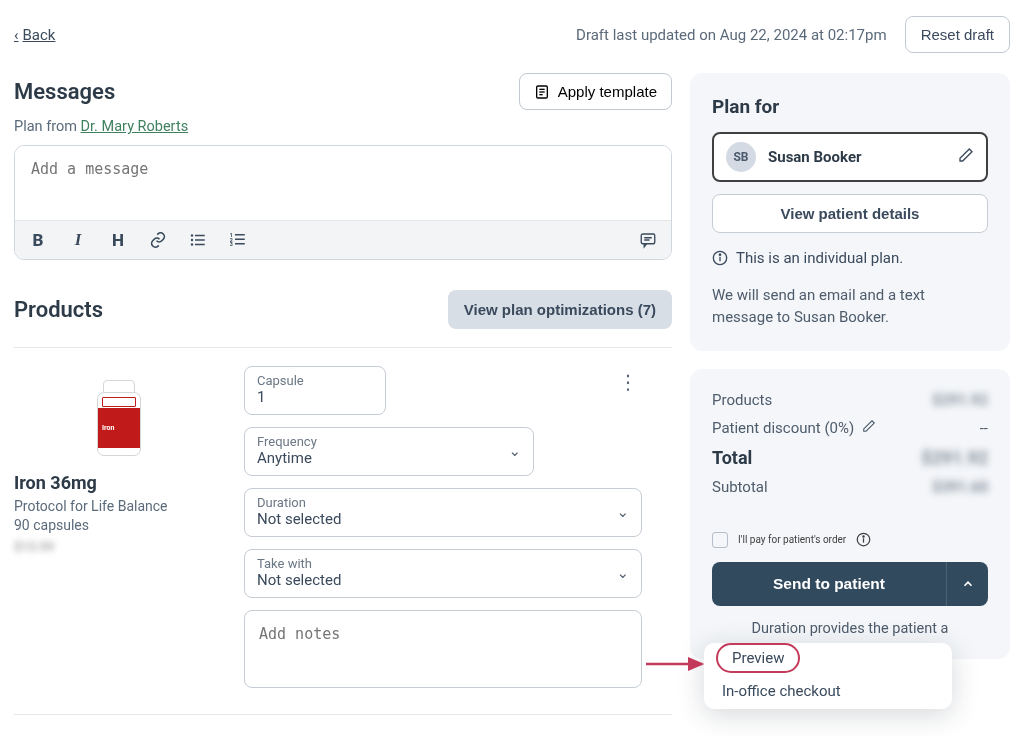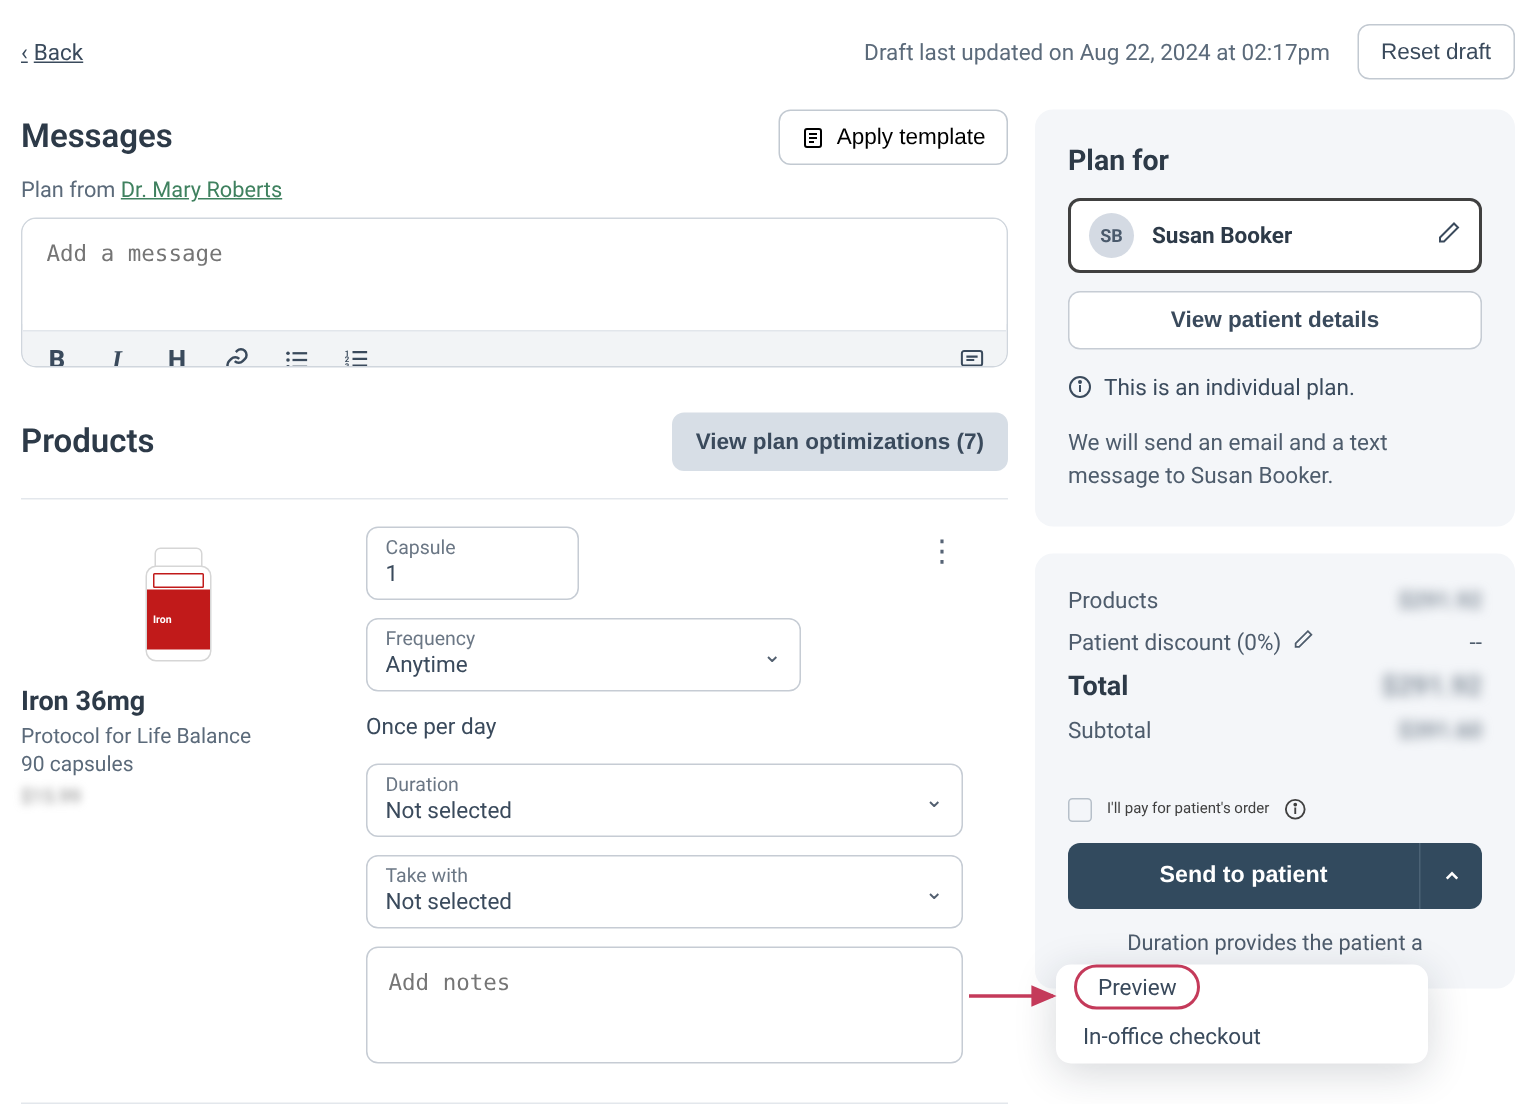--- a/index.html
+++ b/index.html
@@ -196,21 +196,20 @@
             </div>
             <span class="kebab">⋮</span>
           </div>
           <div class="select-box freq-box">
             <div class="inner">
               <span>Frequency</span>
               <span class="val">Anytime</span>
             </div>
             <span class="chev">⌄</span>
           </div>
-          <div class="once-label">Once per day</div>
           <div class="select-box full-box">
             <div class="inner">
               <span>Duration</span>
               <span class="val">Not selected</span>
             </div>
             <span class="chev">⌄</span>
           </div>
           <div class="select-box full-box">
             <div class="inner">
               <span>Take with</span>

